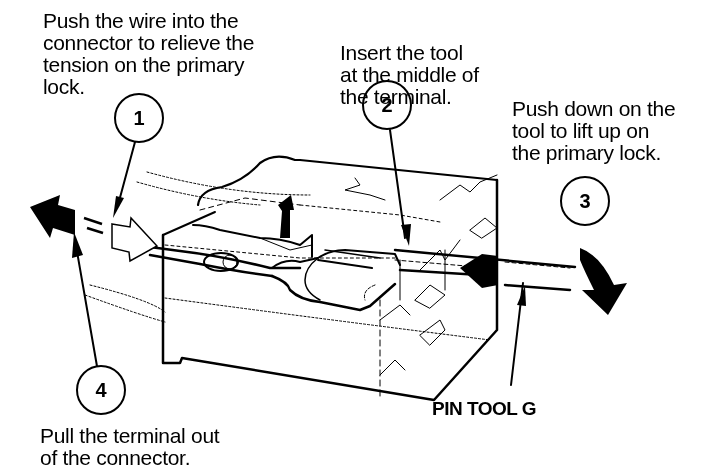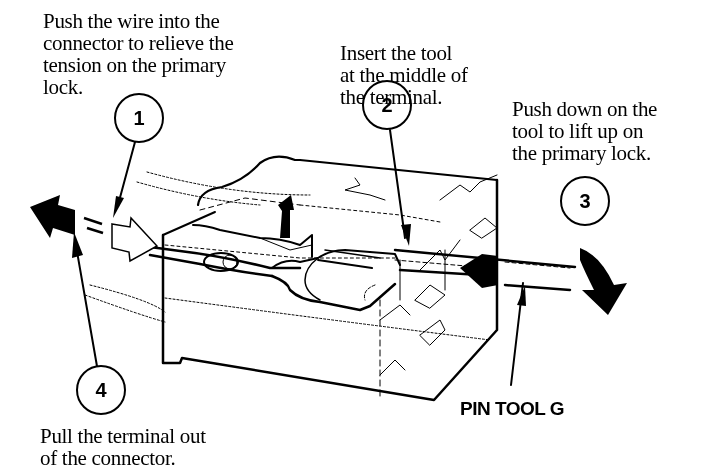--- a/index.html
+++ b/index.html
@@ -1,17 +1,17 @@
 <!DOCTYPE html>
 <html><head>
 <meta charset="utf-8">
 <style>
   html,body{margin:0;padding:0;background:#fff;}
   body{width:704px;height:474px;position:relative;overflow:hidden;font-family:"Liberation Sans",sans-serif;color:#000;}
-  .txt{position:absolute;font-size:21px;line-height:22px;white-space:pre;letter-spacing:-0.3px;font-family:Liberation Serif, serif;}
+  .txt{position:absolute;font-size:21px;line-height:22px;white-space:pre;letter-spacing:-0.3px;}
   .num{font-family:"Liberation Sans",sans-serif;font-weight:bold;font-size:20px;text-anchor:middle;dominant-baseline:central;}
   .label{position:absolute;font-weight:bold;font-size:19px;letter-spacing:-0.5px;}
   svg{position:absolute;left:0;top:0;}
 </style>
 </head>
 <body>
 
 <svg width="704" height="474" viewBox="0 0 704 474">
   <g fill="none" stroke="#000" stroke-linecap="round" stroke-linejoin="round">
 
@@ -123,13 +123,13 @@
 tension on the primary
 lock.</div>
 <div class="txt" style="left:340px;top:10px;margin-top:32px;">Insert the tool
 at the middle of
 the terminal.</div>
 <div class="txt" style="left:512px;top:98px;">Push down on the
 tool to lift up on
 the primary lock.</div>
 <div class="txt" style="left:40px;top:425px;">Pull the terminal out
 of the connector.</div>
-<div class="label" style="left:432px;top:398px;margin-left:28px;">PIN TOOL G</div>
+<div class="label" style="left:432px;top:398px;">PIN TOOL G</div>
 
 </body></html>

